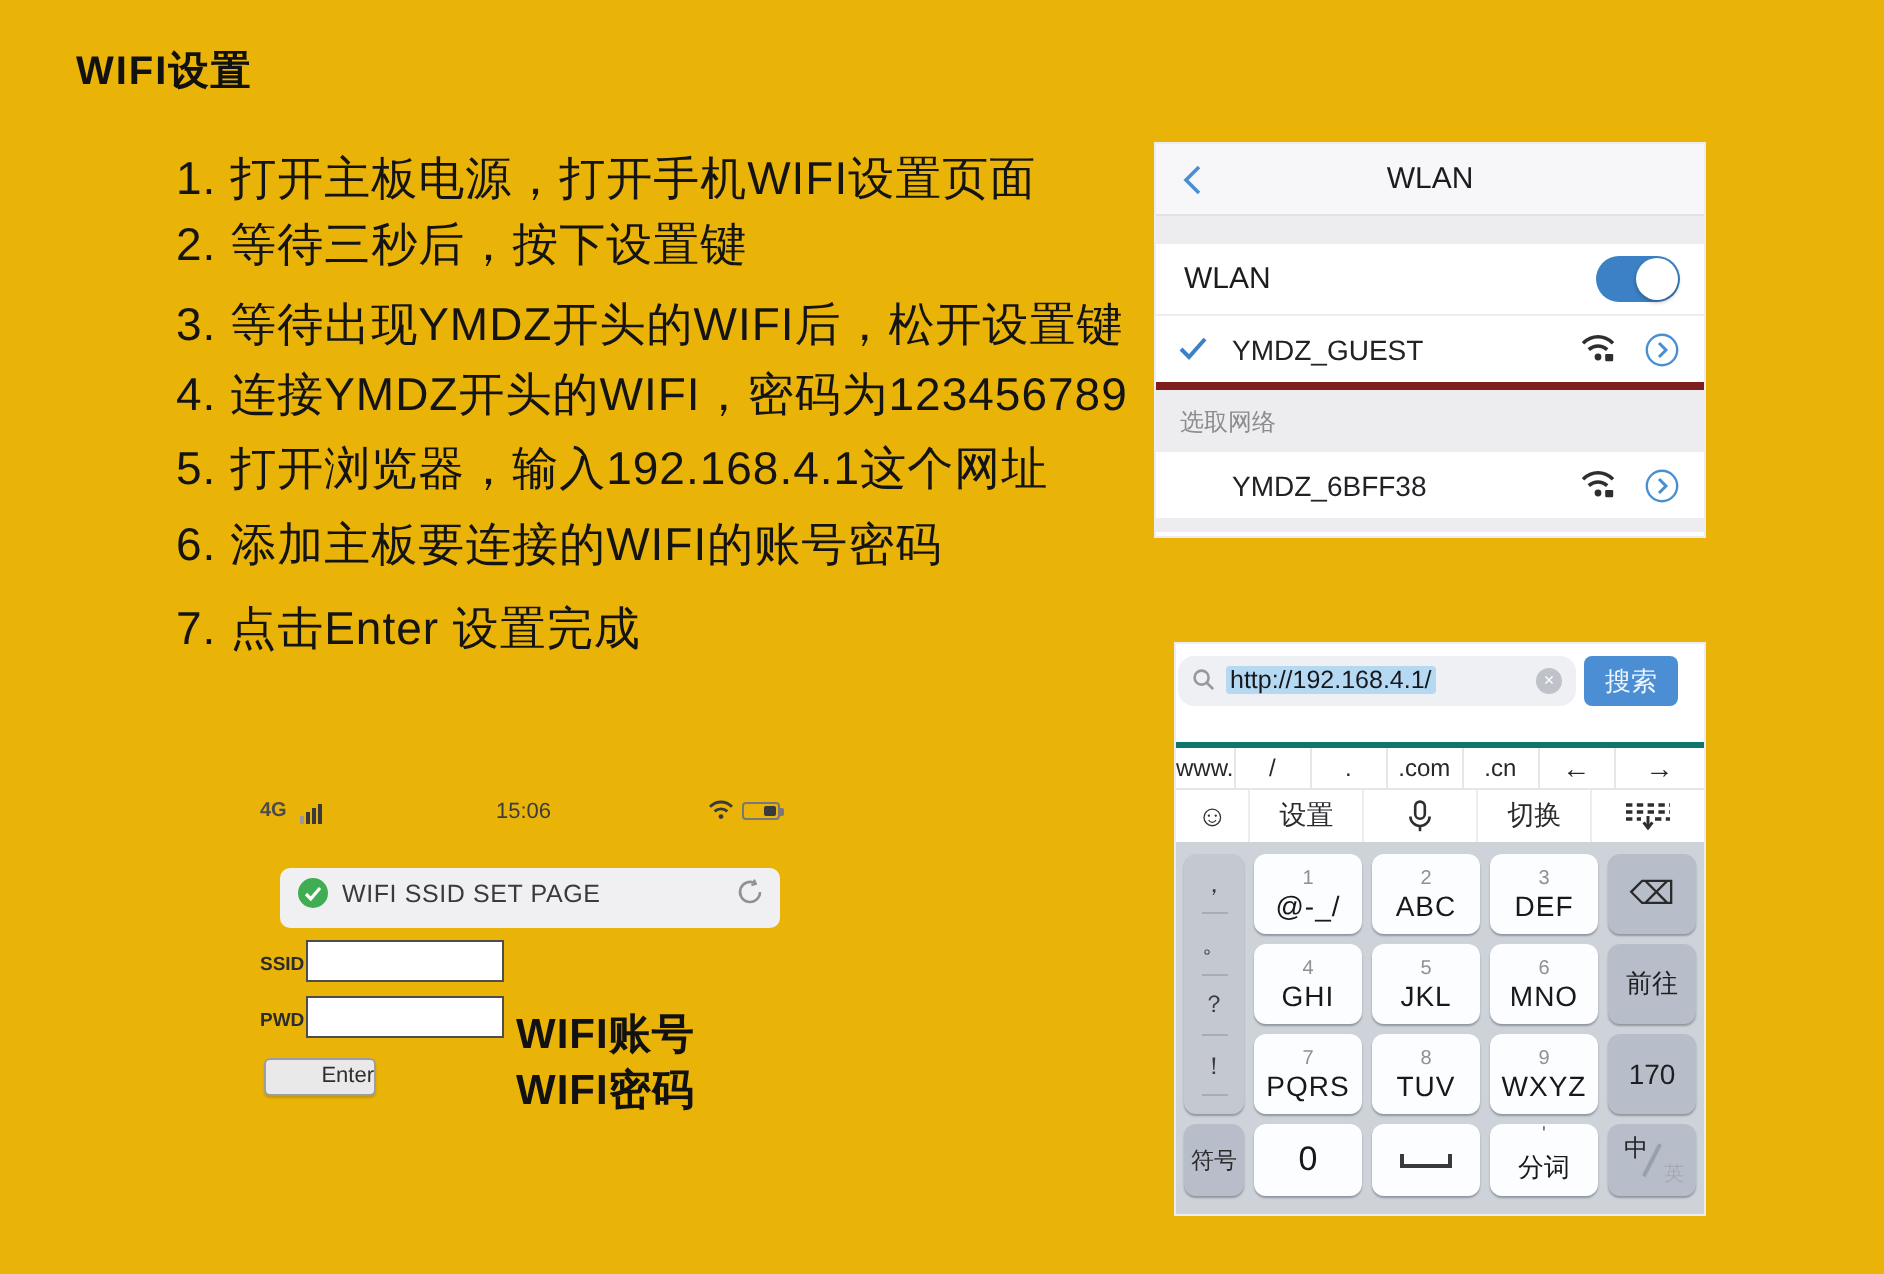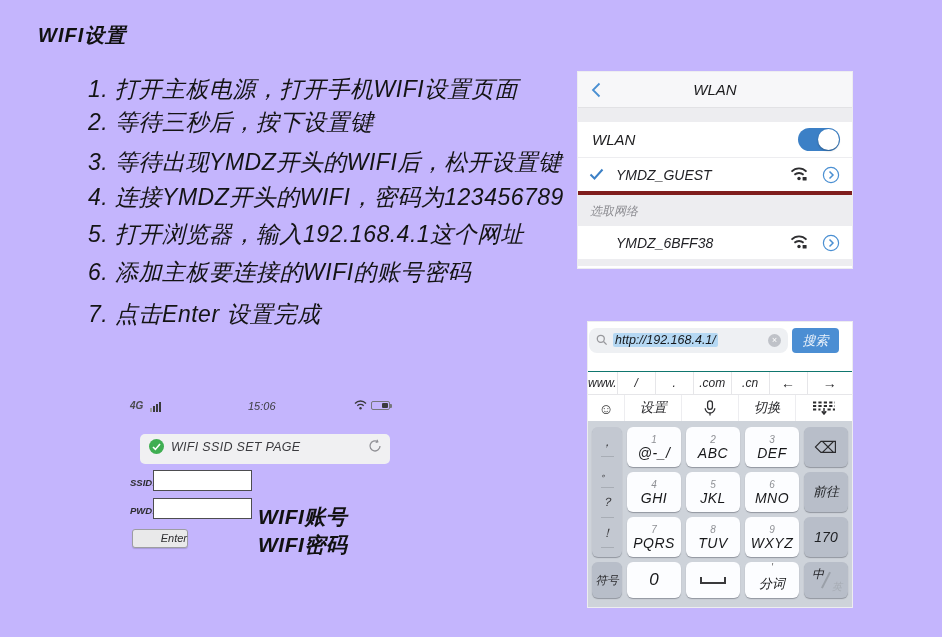--- a/index.html
+++ b/index.html
@@ -1,18 +1,18 @@
 <!DOCTYPE html>
 <html><head>
 <meta charset="utf-8">
 <style>
   * { margin:0; padding:0; box-sizing:border-box; }
   html,body { background:#ffffff; }
   body { font-family:"Liberation Sans","DejaVu Sans",sans-serif; }
-  #canvas { position:relative; width:942px; height:637px; background:#c4b5fd; overflow:hidden;font-style:italic; }
+  #canvas { position:relative; width:942px; height:637px; background:#eab308; overflow:hidden; }
 
   
   .doc-title { position:absolute; left:38px; top:22px; font-size:20px; font-weight:600; color:#111; letter-spacing:1px; }
   .step { position:absolute; left:88px; font-size:23px; color:#141414; letter-spacing:0.5px; white-space:nowrap; font-weight:500; }
   .step.s0{top:74px;} .step.s1{top:107px;} .step.s2{top:147px;} .step.s3{top:182px;}
   .step.s4{top:219px;} .step.s5{top:257px;} .step.s6{top:299px;}
 
   
   .mini-phone { position:absolute; left:128px; top:398px; width:264px; height:160px; }
   .mp-status { position:relative; height:16px; }
@@ -60,21 +60,21 @@
 
   
   .browser { position:absolute; left:588px; top:322px; width:264px; height:285px; background:#fff; box-shadow:0 0 0 1px #ededf0; }
   .b-search { position:relative; height:37px; }
   .b-field { position:absolute; left:1px; top:6px; width:199px; height:25px; background:#eef0f3; border-radius:8px; }
   .b-mag { position:absolute; left:7px; top:6px; }
   .b-url { position:absolute; left:24px; top:5px; font-size:12.5px; color:#16181b; background:#b5d8f3; padding:0 2px; border-radius:2px; white-space:nowrap; }
   .b-clear { position:absolute; right:7px; top:6px; width:13px; height:13px; border-radius:50%; background:#bfc2c8; color:#fff; font-size:9px; line-height:13px; text-align:center; }
   .b-go { position:absolute; left:204px; top:6px; width:47px; height:25px; background:#4b8ed3; border-radius:4px; color:#eef4fb; font-size:13px; text-align:center; line-height:25px; }
   .b-gap { height:12px; }
-  .b-sugg { display:flex; height:24px; border-top:1px solid #0f766e; border-bottom:1px solid #e6e6e9; align-items:stretch; }
+  .b-sugg { display:flex; height:24px; border-top:3px solid #0f766e; border-bottom:1px solid #e6e6e9; align-items:stretch; }
   .b-sugg .cell { flex:1; display:flex; align-items:center; justify-content:center; font-size:12px; color:#28282b; border-right:1px solid #e6e6e9; }
   .b-sugg .cell:first-child { flex:0.75; }
   .b-sugg .cell:last-child { border-right:none; flex:1.2; }
   .b-sugg .cell.arr { font-size:14px; }
   .b-tools { display:flex; height:26px; align-items:stretch; }
   .b-tools .tcell { flex:1; display:flex; align-items:center; justify-content:center; font-size:13.5px; color:#2b2b2e; border-right:1px solid #ededf0; }
   .b-tools .tcell:last-child { border-right:none; }
   .b-tools .emoji { flex:0.65; font-size:15px; color:#333; }
 
   .kb { position:relative; flex:1; height:186px; background:#ced3da; }

